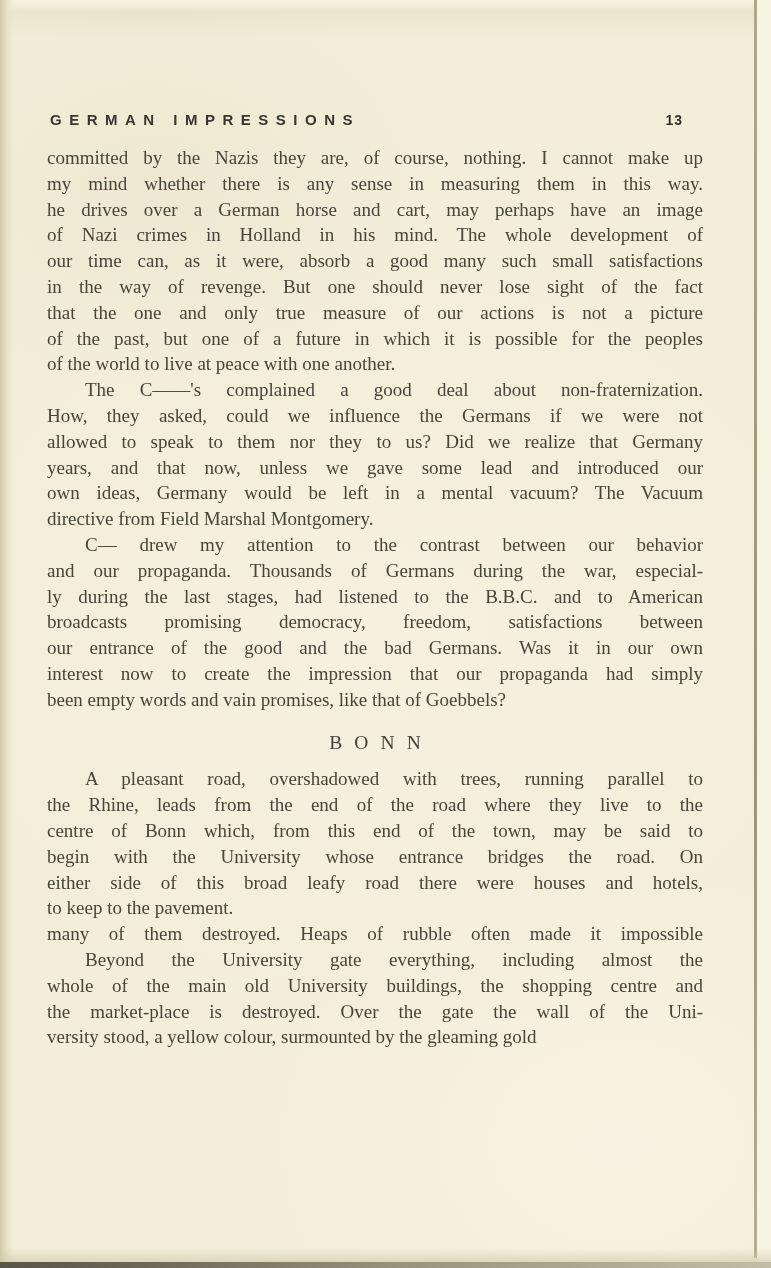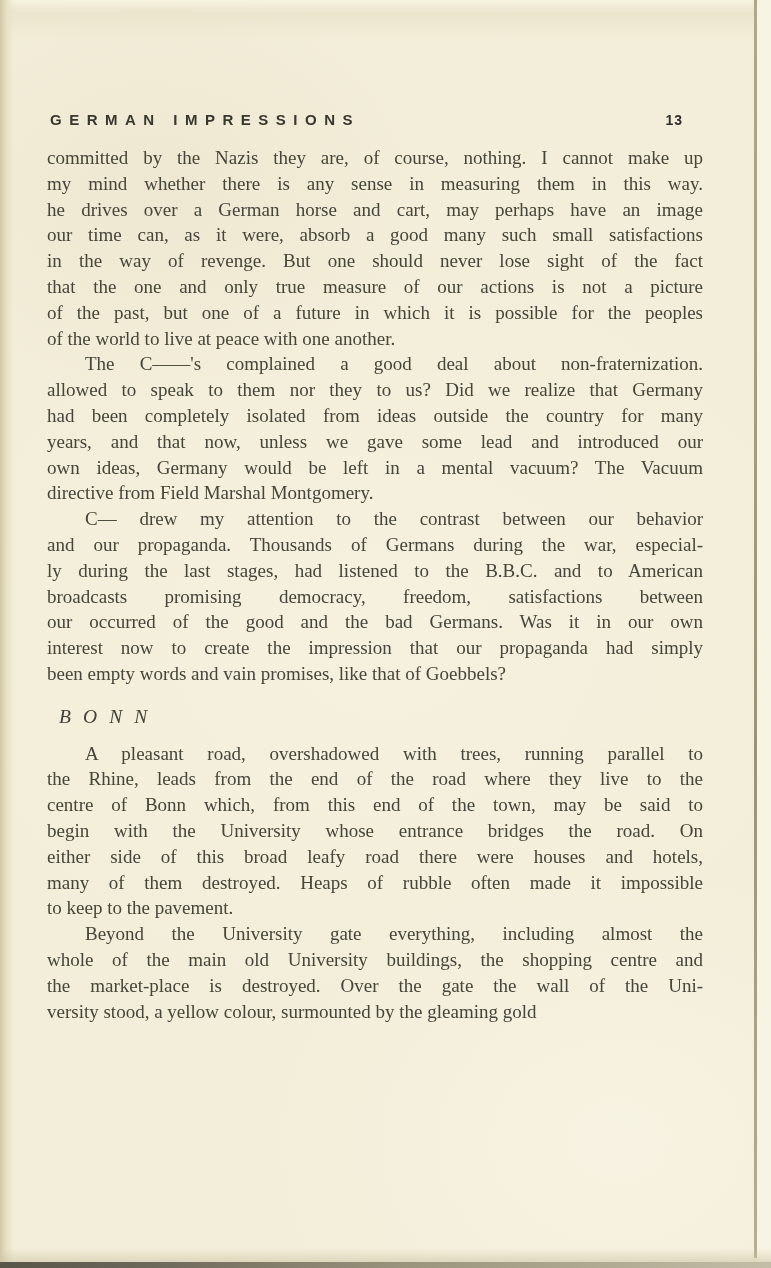--- a/index.html
+++ b/index.html
@@ -65,23 +65,23 @@
     font-size:19px; line-height:25.8px; color:var(--ink,#46453b);
   }
   .para { margin:0; }
   .line {
     height:25.8px; overflow:hidden;
     text-align:justify; text-align-last:justify;
   }
   .line.last { text-align-last:left; }
   .line.indent { text-indent:38px; }
   .section-heading {
-    text-align:left; font-size:19.5px; color:#43423a;
+    text-align:center; font-size:19.5px; color:#43423a;
     letter-spacing:0.62em; padding-left:0.62em;
-    margin-top:17px; margin-bottom:11px; height:25.8px;font-style:italic;
+    margin-top:17px; margin-bottom:11px; height:25.8px;
   }
 </style>
 </head>
 <body>
 
 <div class="page" style="--paper: #f3eed9; --ink: #46453b;">
   <div class="edge-top"></div>
   <div class="edge-left"></div>
   <div class="edge-right-line"></div>
   <div class="edge-right-paper"></div>
@@ -91,52 +91,53 @@
   <div class="content">
     <div class="running-row">
       <span class="running-head">GERMAN IMPRESSIONS</span>
       <span class="page-number">13</span>
     </div>
     <div class="text-body" id="text-body">
         <div class="para">
           <div class="line">committed by the Nazis they are, of course, nothing. I cannot make up</div>
           <div class="line">my mind whether there is any sense in measuring them in this way.</div>
           <div class="line">he drives over a German horse and cart, may perhaps have an image</div>
+          <div class="line">of Nazi crimes in Holland in his mind. The whole development of</div>
           <div class="line">our time can, as it were, absorb a good many such small satisfactions</div>
           <div class="line">in the way of revenge. But one should never lose sight of the fact</div>
           <div class="line">that the one and only true measure of our actions is not a picture</div>
           <div class="line">of the past, but one of a future in which it is possible for the peoples</div>
           <div class="line last">of the world to live at peace with one another.</div>
         </div>
         <div class="para">
           <div class="line indent">The C——'s complained a good deal about non-fraternization.</div>
+          <div class="line">How, they asked, could we influence the Germans if we were not</div>
           <div class="line">allowed to speak to them nor they to us? Did we realize that Germany</div>
-          <div class="line">had been completely isolated from ideas outside the country for many</div>
           <div class="line">years, and that now, unless we gave some lead and introduced our</div>
           <div class="line">own ideas, Germany would be left in a mental vacuum? The Vacuum</div>
           <div class="line last">directive from Field Marshal Montgomery.</div>
         </div>
         <div class="para">
           <div class="line indent">C— drew my attention to the contrast between our behavior</div>
           <div class="line">and our propaganda. Thousands of Germans during the war, especial-</div>
           <div class="line">ly during the last stages, had listened to the B.B.C. and to American</div>
           <div class="line">broadcasts promising democracy, freedom, satisfactions between</div>
-          <div class="line">our occurred of the good and the bad Germans. Was it in our own</div>
+          <div class="line">our entrance of the good and the bad Germans. Was it in our own</div>
           <div class="line">interest now to create the impression that our propaganda had simply</div>
           <div class="line last">been empty words and vain promises, like that of Goebbels?</div>
         </div>
         <div class="section-heading">BONN</div>
         <div class="para">
           <div class="line indent">A pleasant road, overshadowed with trees, running parallel to</div>
           <div class="line">the Rhine, leads from the end of the road where they live to the</div>
           <div class="line">centre of Bonn which, from this end of the town, may be said to</div>
           <div class="line">begin with the University whose entrance bridges the road. On</div>
           <div class="line">either side of this broad leafy road there were houses and hotels,</div>
+          <div class="line last">to keep to the pavement.</div>
           <div class="line">many of them destroyed. Heaps of rubble often made it impossible</div>
-          <div class="line last">to keep to the pavement.</div>
         </div>
         <div class="para">
           <div class="line indent">Beyond the University gate everything, including almost the</div>
           <div class="line">whole of the main old University buildings, the shopping centre and</div>
           <div class="line">the market-place is destroyed. Over the gate the wall of the Uni-</div>
           <div class="line last">versity stood, a yellow colour, surmounted by the gleaming gold</div>
         </div>
       </div>
   </div>
 </div>

